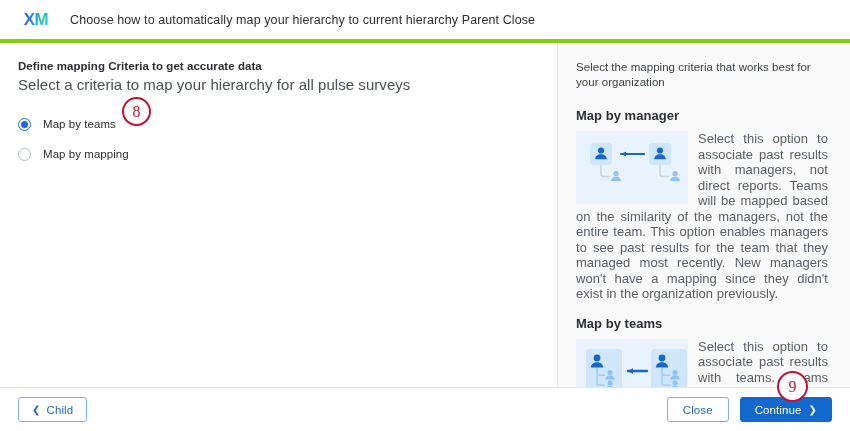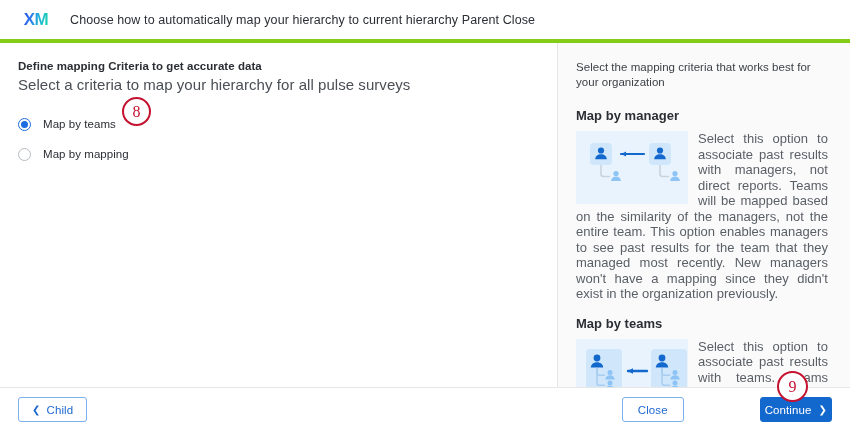--- a/index.html
+++ b/index.html
@@ -156,31 +156,30 @@
     letter-spacing: 0.1px;
   }
   .btn-back {
     margin-left: 18px;
     height: 25px; padding: 0 13px;
     border: 1px solid #7bb0ef; background: #ffffff; color: #2069cf;
     gap: 6px;
   }
   .footer-right {
     margin-left: auto; margin-right: 18px;
-    display: flex; align-items: center; gap: 28px;
+    display: flex; align-items: center; gap: 11px;
   }
   .btn-close {
     height: 25px; padding: 0 15px;
     border: 1px solid #7bb0ef; background: #ffffff; color: #2069cf;
   }
   .btn-continue {
-    height: 25px; padding: 0 4px;
+    height: 25px; padding: 0 14px;
     border: 1px solid #1368ce; background: #1368ce; color: #ffffff;
     gap: 7px;
-    margin-left: 48px;
   }
   .chev { display: inline-block; line-height: 1; font-size: 10px; }
 </style>
 </head>
 <body>
 
 <div class="app">
 
   <div class="header">
     <div class="logo">

